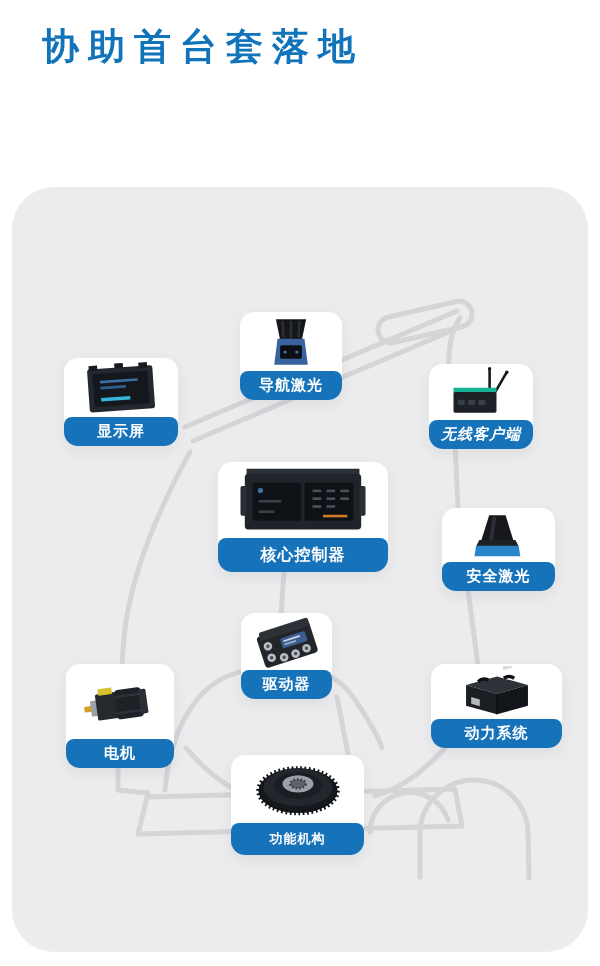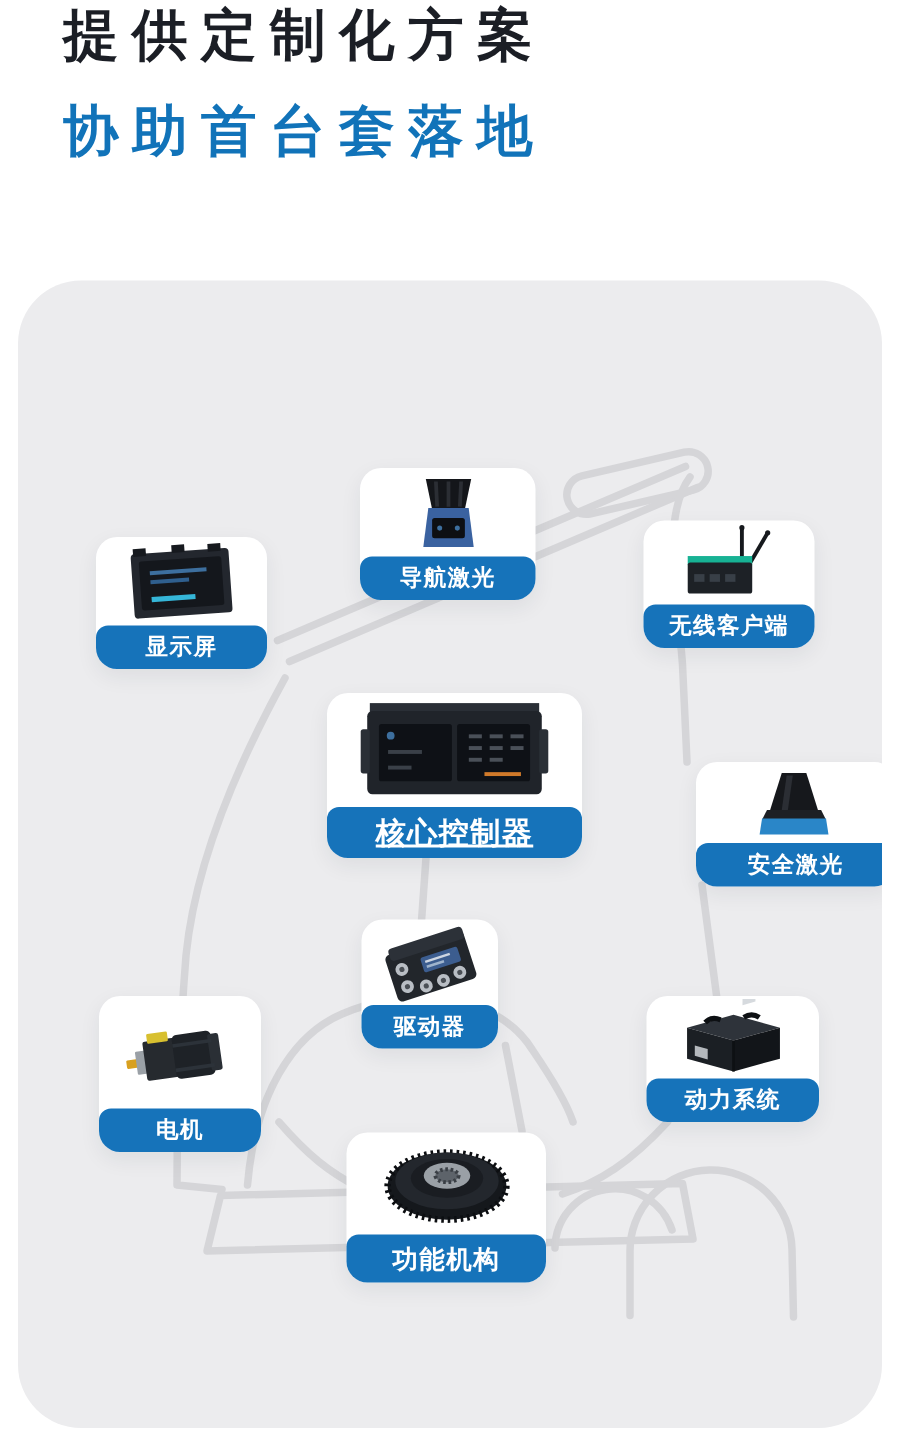--- a/index.html
+++ b/index.html
@@ -21,44 +21,43 @@
 
   .card{position:absolute;background:var(--card);border-radius:14px;
         box-shadow:0 5px 14px rgba(30,40,60,.07);}
   .card .img{position:absolute;left:0;top:0;right:0;display:flex;align-items:center;justify-content:center;}
   .card .pill{position:absolute;left:0;right:0;bottom:0;background:var(--pill);
         color:var(--pill-text);font-weight:bold;text-align:center;
         border-radius:8px 8px 14px 14px;display:flex;align-items:center;justify-content:center;
         letter-spacing:1px;}
 
   
-  .c-nav   {left:228px;top:125px;width:117px;height:88px;padding-left:12px;}
+  .c-nav   {left:228px;top:125px;width:102px;height:88px;padding-left:12px;}
   .c-disp  {left:52px; top:171px;width:114px;height:88px;}
-  .c-wifi  {left:417px;top:160px;width:114px;height:85px;}
+  .c-wifi  {left:417px;top:177px;width:104px;height:85px;font-style:italic;}
   .c-core  {left:206px;top:275px;width:170px;height:110px;}
   .c-ultra {left:35px; top:321px;width:113px;height:88px;}
-  .c-safe  {left:452px;top:321px;width:133px;height:83px;}
+  .c-safe  {left:430px;top:321px;width:113px;height:83px;}
   .c-drv   {left:229px;top:426px;width:91px;height:86px;}
   .c-motor {left:54px; top:477px;width:108px;height:104px;}
-  .c-power {left:419px;top:477px;width:115px;height:84px;}
+  .c-power {left:419px;top:477px;width:131px;height:84px;}
   .c-func  {left:219px;top:568px;width:133px;height:100px;}
 
   .card .pill{height:29px;font-size:15px;}
   .card .img{bottom:29px;}
-  .c-core .pill{height:34px;font-size:20px;text-decoration:underline;}
+  .c-core .pill{height:34px;font-size:16px;}
   .c-core .img{bottom:34px;}
-  .c-func .pill{height:32px;font-size:17px;}
+  .c-func .pill{height:32px;font-size:13px;}
   .c-func .img{bottom:32px;}
   .icon-svg{display:block;}
 </style>
 </head>
 <body>
 
 <div class="title">
-  <div class="t1">提供定制化方案</div>
   <div class="t2">协助首台套落地</div>
 </div>
 
 <div class="panel">
 
   <svg class="sketch" viewBox="0 0 576 765" fill="none" stroke="#d5d5d8" stroke-width="5" stroke-linecap="round" stroke-linejoin="round">
 
     <path d="M173,240 L445,124"></path>
     <path d="M181,254 L453,138"></path>
     <rect x="-48" y="-13" width="96" height="26" rx="13" transform="translate(413,135) rotate(-13)"></rect>

